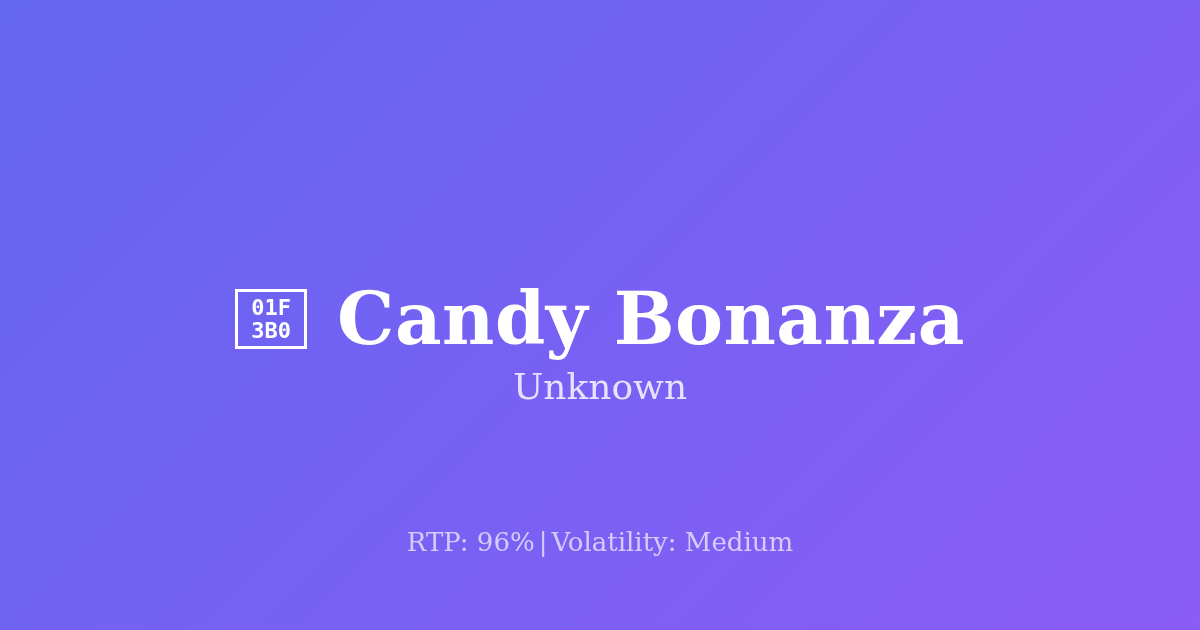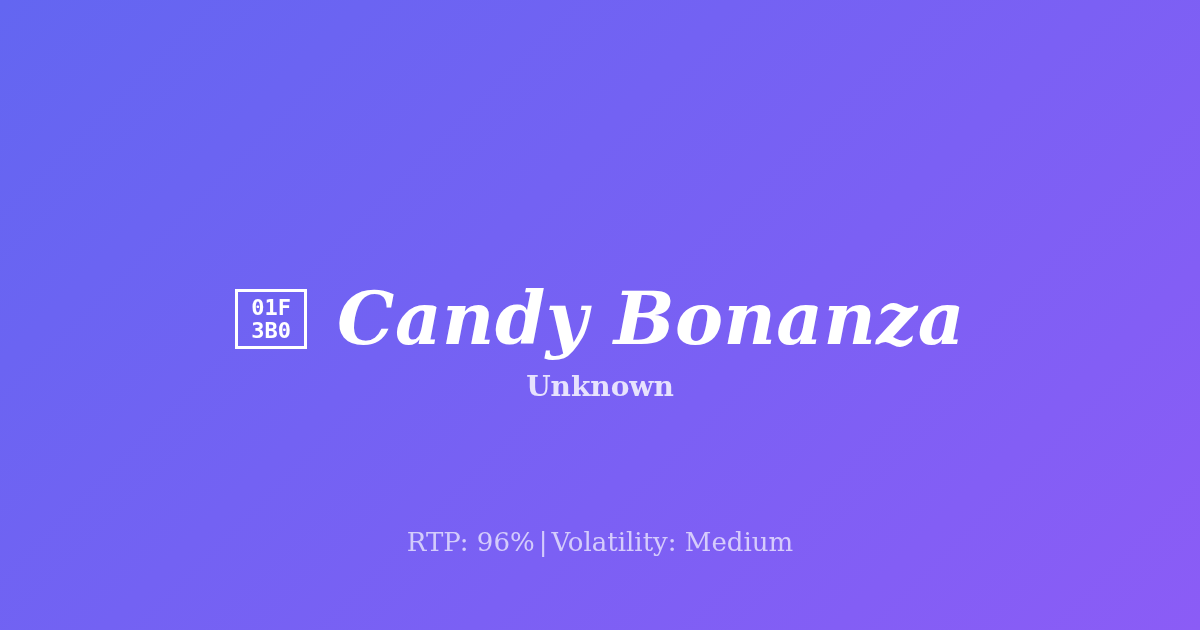--- a/index.html
+++ b/index.html
@@ -63,33 +63,32 @@
     letter-spacing: 0px;
   }
 
   .game-title {
     font-family: "DejaVu Serif", "Liberation Serif", serif;
     font-weight: 700;
     font-size: 72px;
     line-height: 78px;
     color: #ffffff;
     letter-spacing: 0.5px;
-    font-style: italic;
   }
 
   
   .provider-name {
     position: absolute;
     left: 0;
     right: 0;
     top: 365px;
     text-align: center;
     font-family: "DejaVu Serif", "Liberation Serif", serif;
-    font-weight: 700;
-    font-size: 28px;
+    font-weight: 400;
+    font-size: 36px;
     line-height: 44px;
     color: rgba(255, 255, 255, 0.82);
   }
 
   
   .stats-line {
     position: absolute;
     left: 0;
     right: 0;
     top: 527px;

